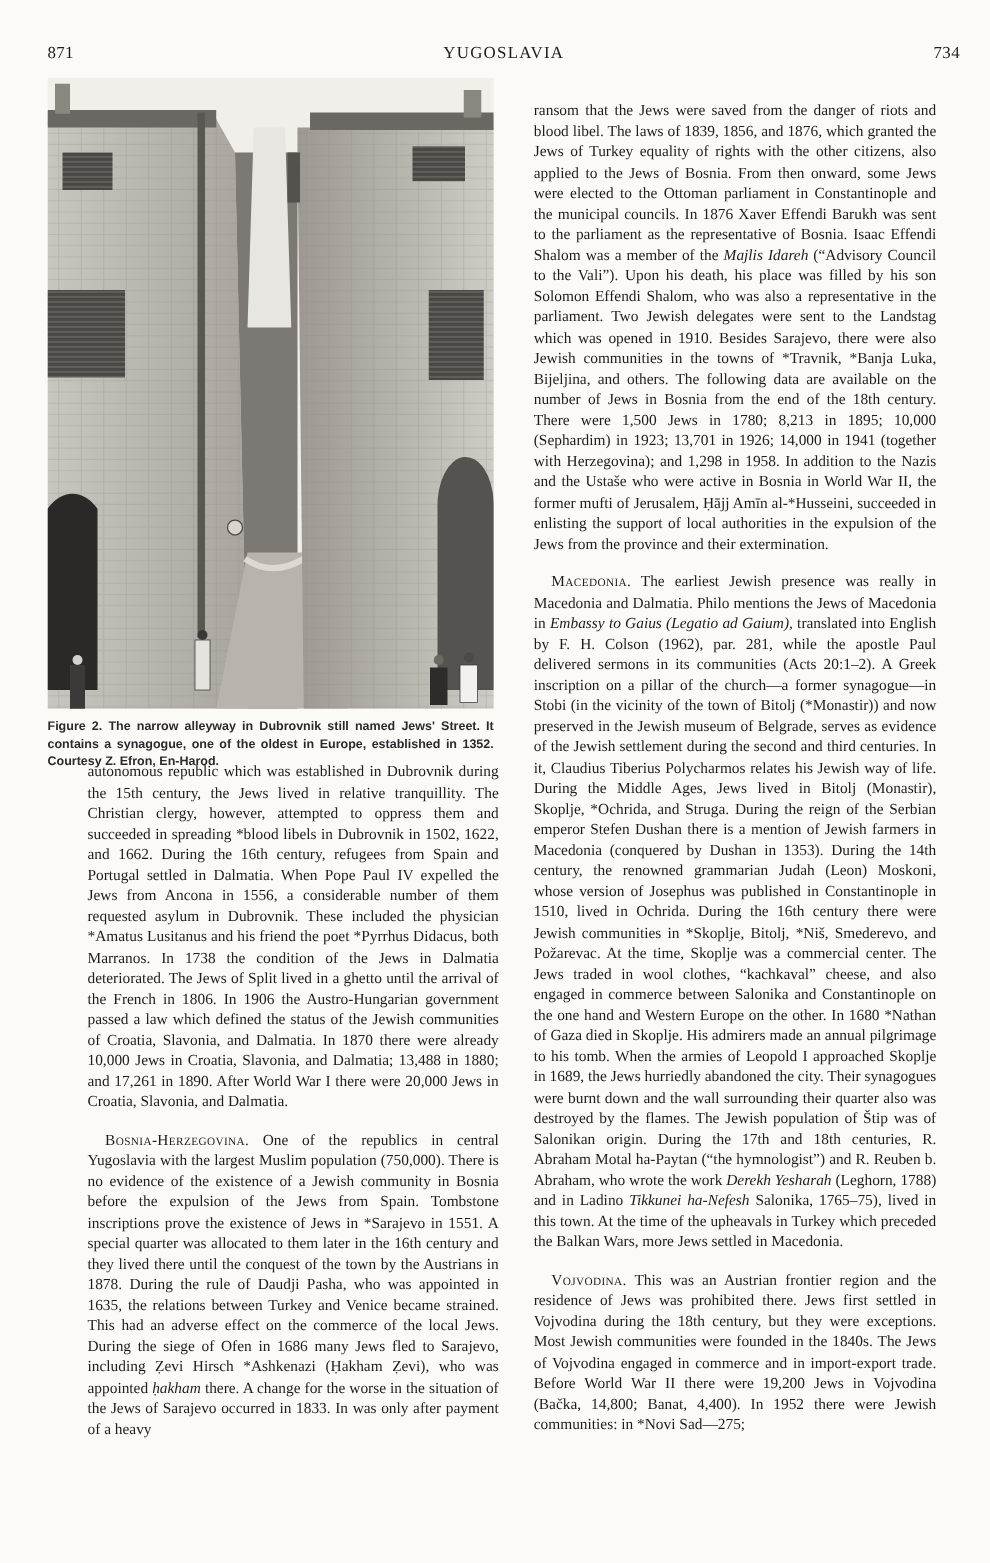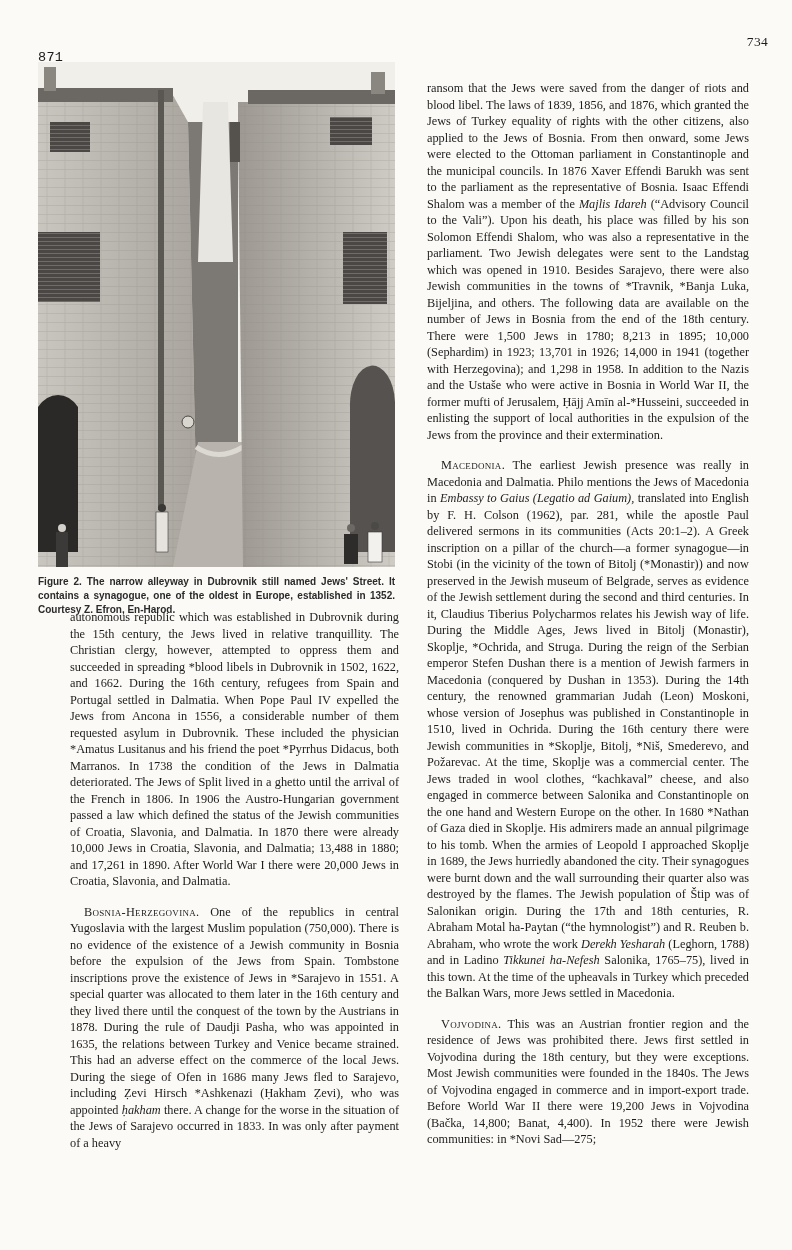--- a/index.html
+++ b/index.html
@@ -4,40 +4,41 @@
 <style>
   html, body { margin: 0; padding: 0; }
   body {
     width: 792px; height: 1250px; background: #fbfaf7; position: relative; overflow: hidden;
     font-family: "Liberation Serif", "DejaVu Serif", serif; color: #1c1c1c;
   }
   .running-head {
     position: absolute; top: 34px; left: 38px; right: 24px; height: 20px;
     font-size: 13.5px; letter-spacing: 0.3px;
   }
-  .running-head .pl { position: absolute; left: 0; top: 16px; font-family: Liberation Mono, monospace; }
+  .running-head .pl { position: absolute; left: 0; top: 0; }
   .running-head .pc { position: absolute; left: 0; right: 0; text-align: center; top: 0; letter-spacing: 1px; }
   .running-head .pr { position: absolute; right: 0; top: 0; }
 
   .col { position: absolute; font-size: 12.3px; line-height: 16.5px; text-align: justify; hyphens: manual; }
   .col-left { left: 56px; width: 357px; top: 595px; }
   .col-right { left: 413px; width: 350px; top: 66px; }
   .col p { margin: 14px; text-indent: 0; }
   .col p.indent { text-indent: 14px; }
   .sc { font-variant: small-caps; letter-spacing: 0.3px; font-family: Liberation Serif, serif; }
 
   .figure { position: absolute; left: 38px; top: 62px; width: 357px; height: 502px; }
   .photo { width: 357px; height: 505px; display: block; }
   .caption { position: absolute; left: 38px; top: 575px; width: 357px; font-size: 10px; line-height: 14px; text-align: justify; font-family: "Liberation Sans", "DejaVu Sans", sans-serif; color: #2a2a2a; font-weight: bold; }
 </style>
 </head>
 <body>
 
 <div class="running-head">
   <span class="pl">871</span>
+  <span class="pc">YUGOSLAVIA</span>
   <span class="pr">734</span>
 </div>
 
 <div class="figure">
   <svg class="photo" viewBox="0 0 357 505" preserveAspectRatio="none">
     <defs>
       <linearGradient id="wallL" x1="0" x2="1">
         <stop offset="0" stop-color="#c9c6c0"></stop>
           <stop offset="1" stop-color="#a9a59e"></stop>
       </linearGradient>

